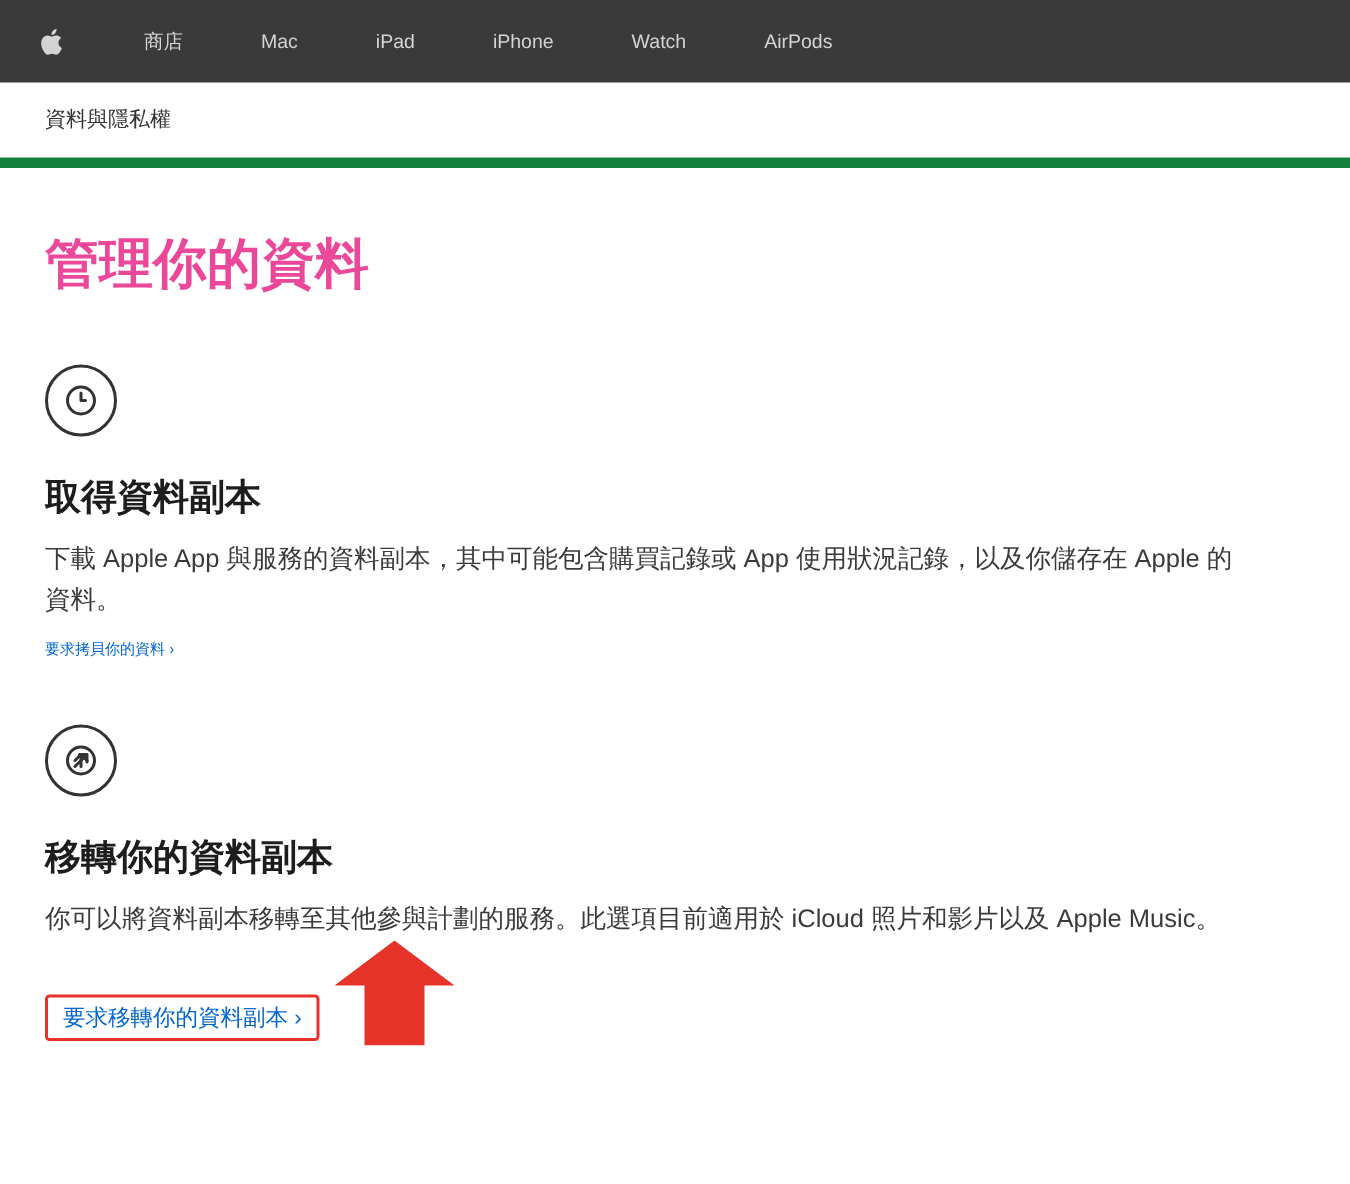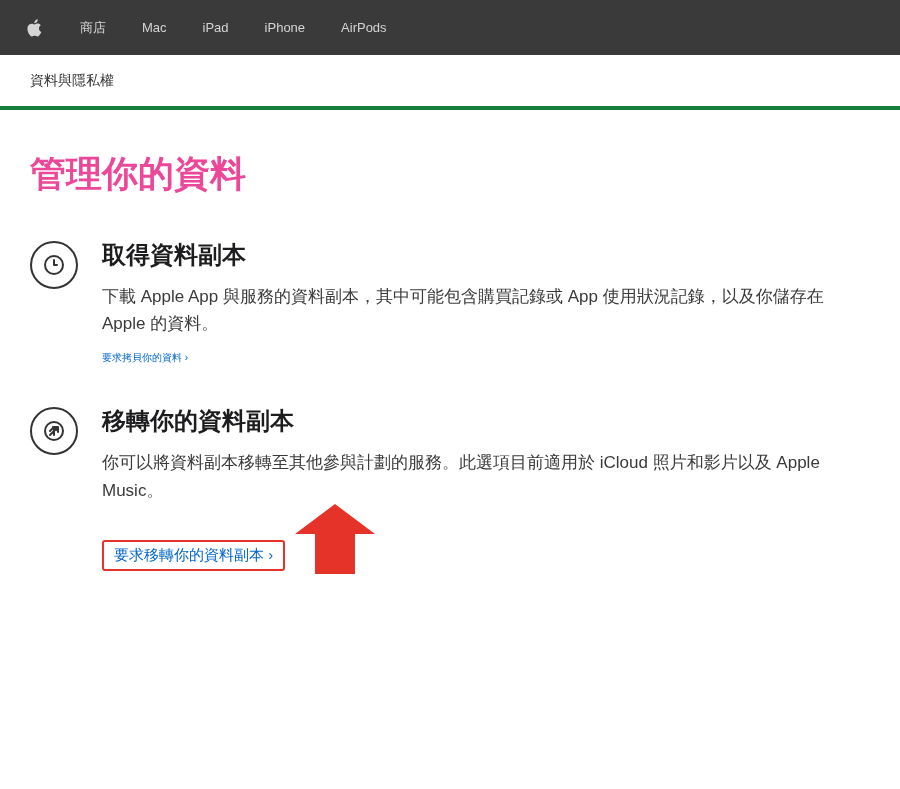--- a/index.html
+++ b/index.html
@@ -16,21 +16,21 @@
       overflow-x: hidden;
     }
 
     
     .navbar {
       background: #3a3a3a;
       height: 55px;
       display: flex;
       align-items: center;
       padding: 0 20px;
-      gap: 0;
+      gap: 16px;
     }
 
     .navbar-item {
       color: #d4d4d4;
       font-size: 13px;
       padding: 0 18px;
       height: 55px;
       display: flex;
       align-items: center;
       cursor: pointer;
@@ -39,21 +39,21 @@
     }
 
     .navbar-apple {
       padding: 0 20px 0 4px;
       font-size: 18px;
     }
 
     
     .breadcrumb-bar {
       padding: 16px 30px;
-      border-bottom: 4px solid #15803d;
+      border-bottom: 7px solid #15803d;
     }
 
     .breadcrumb-text {
       font-size: 14px;
       color: #333;
     }
 
     
     .main-content {
       padding: 40px 30px 40px 30px;
@@ -66,20 +66,21 @@
       color: #ec4899;
       margin-bottom: 40px;
     }
 
     
     .section {
       display: flex;
       align-items: flex-start;
       margin-bottom: 40px;
       gap: 24px;
+      flex-direction: column;
     }
 
     .section-icon {
       width: 48px;
       height: 48px;
       min-width: 48px;
       border: 2px solid #333;
       border-radius: 50%;
       display: flex;
       align-items: center;
@@ -154,20 +155,21 @@
 <nav class="navbar">
   <a class="navbar-item navbar-apple">
     <svg width="18" height="20" viewBox="0 0 18 20" fill="#d4d4d4" xmlns="http://www.w3.org/2000/svg">
       <path d="M14.98 10.47c-.02-2.12 1.74-3.14 1.82-3.19-1-1.46-2.54-1.66-3.09-1.68-1.31-.13-2.57.78-3.24.78-.67 0-1.7-.76-2.8-.74-1.43.02-2.76.84-3.5 2.12-1.5 2.6-.38 6.44 1.07 8.55.72 1.03 1.57 2.18 2.68 2.14 1.08-.04 1.49-.69 2.79-.69 1.3 0 1.67.69 2.81.67 1.16-.02 1.89-1.04 2.6-2.08.82-1.19 1.16-2.35 1.17-2.41-.03-.01-2.29-.88-2.31-3.47zm-2.16-6.38c.6-.73 1-1.74.89-2.75-.86.04-1.9.57-2.51 1.29-.55.63-1.03 1.65-.9 2.62.95.07 1.93-.48 2.52-1.16z"></path>
     </svg>
   </a>
   <a class="navbar-item">商店</a>
   <a class="navbar-item">Mac</a>
   <a class="navbar-item">iPad</a>
   <a class="navbar-item">iPhone</a>
+  <a class="navbar-item">Watch</a>
   <a class="navbar-item">AirPods</a>
 </nav>
 
 <div class="breadcrumb-bar">
   <span class="breadcrumb-text">資料與隱私權</span>
 </div>
 
 <div class="content-wrapper">
   <div class="main-content">
     <h1 class="page-title">管理你的資料</h1>

